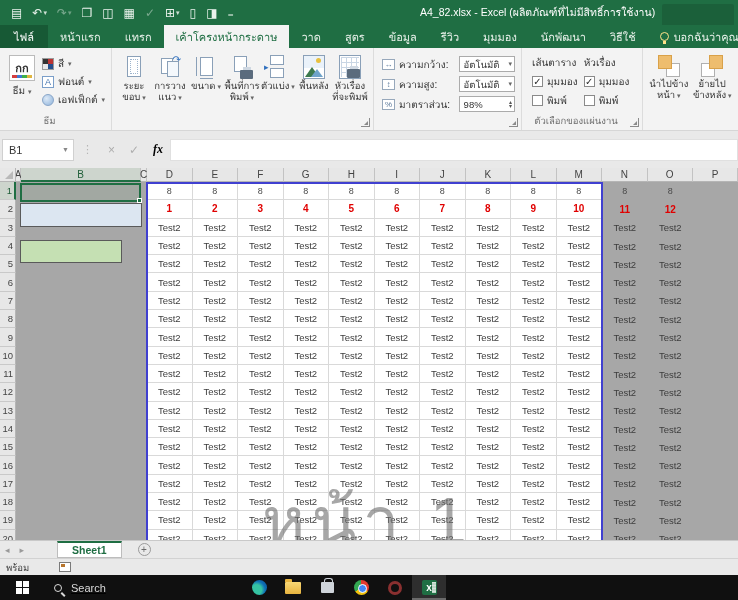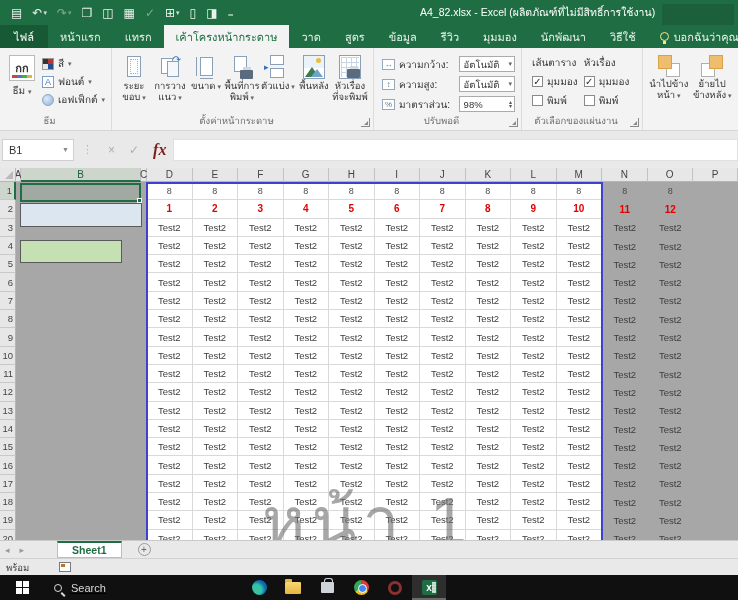--- a/index.html
+++ b/index.html
@@ -94,21 +94,21 @@
   .sq.back { background:#fff; border:1px solid #b0b0b0; }
   .bring .back { right:1px; bottom:0; } .bring .front { left:1px; top:0; z-index:2; }
   .send .front { right:1px; top:0; z-index:2; } .send .back { left:1px; bottom:0; }
 
   
   .formulabar { position:absolute; left:0; top:131px; width:738px; height:37px; background:#e9e9e9; display:flex; align-items:center; }
   .namebox { position:relative; margin-left:2px; width:72px; height:22px; background:#fff; border:1px solid #d0d0d0; display:flex; align-items:center; padding-left:6px; font-size:11px; color:#333; }
   .namebox .caret { position:absolute; right:4px; font-size:7px; color:#888; }
   .fdots { color:#b5b5b5; font-size:11px; margin:0 8px; }
   .fbtn { color:#adadad; font-size:12px; padding:0 7px; }
-  .fx { color:#7f1d1d; font-style:italic; font-family:"Liberation Serif","DejaVu Serif",serif; font-weight:bold; font-size:16px; padding:0 7px; }
+  .fx { color:#000000; font-style:italic; font-family:"Liberation Serif","DejaVu Serif",serif; font-weight:bold; font-size:12px; padding:0 7px; }
   .finput { flex:1; height:22px; background:#fff; border:1px solid #e0e0e0; margin-right:0; }
 
   
   .grid { position:absolute; left:0; top:168px; width:738px; height:372px; background:#a7a7a7; overflow:hidden; }
   .hdr-row { position:absolute; left:0; top:0; height:14px; width:738px; display:flex; }
   .corner { width:16px; height:14px; background:#e7e7e7; border-right:1px solid #b5b5b5; border-bottom:1px solid #b5b5b5; position:relative; }
   .corner:after { content:""; position:absolute; right:2px; bottom:2px; border-left:8px solid transparent; border-bottom:8px solid #b9b9b9; }
   .col-h { height:14px; background:#e7e7e7; border-right:1px solid #c3c3c3; border-bottom:1px solid #b5b5b5; font-size:10px; color:#444; display:flex; align-items:center; justify-content:center; overflow:visible; flex:none; }
   .col-h.sel { background:#cdd5cd; border-bottom:2px solid #1f6e43; color:#1f5e38; }
   .rows { position:absolute; left:0; top:14px; width:738px; }
@@ -309,21 +309,20 @@
             <div class="blabel"><span>พื้นหลัง</span></div>
           </div>
           <div class="ps-btn">
             <div class="pgic ic-titles">
               <div class="grid-lines"></div>
               <div class="printer"></div>
             </div>
             <div class="blabel"><span>หัวเรื่องที่จะพิมพ์</span></div>
           </div>
         </div>
-      <div class="rgroup-label">ตั้งค่าหน้ากระดาษ</div>
       <div class="launcher"></div>
     </div>
 
     <div class="rgroup" style="width:148px">
       <div class="scale-rows" id="scale-rows">
           <div class="scale-row">
             <span class="scale-ic">↔</span>
             <span class="scale-lab">ความกว้าง:</span>
             <span class="combo">
               <span>อัตโนมัติ</span>
@@ -340,21 +339,20 @@
           </div>
           <div class="scale-row">
             <span class="scale-ic">%</span>
             <span class="scale-lab">มาตราส่วน:</span>
             <span class="combo">
               <span>98%</span>
               <span class="spin">▴<br>▾</span>
             </span>
           </div>
         </div>
-      <div class="rgroup-label">ปรับพอดี</div>
       <div class="launcher"></div>
     </div>
 
     <div class="rgroup" style="width:121px">
       <div class="so-cols" id="so-cols">
           <div class="so-col">
             <div class="so-title">เส้นตาราง</div>
             <label class="chk-row">
               <span class="chk">✓</span>
               <span>มุมมอง</span>

